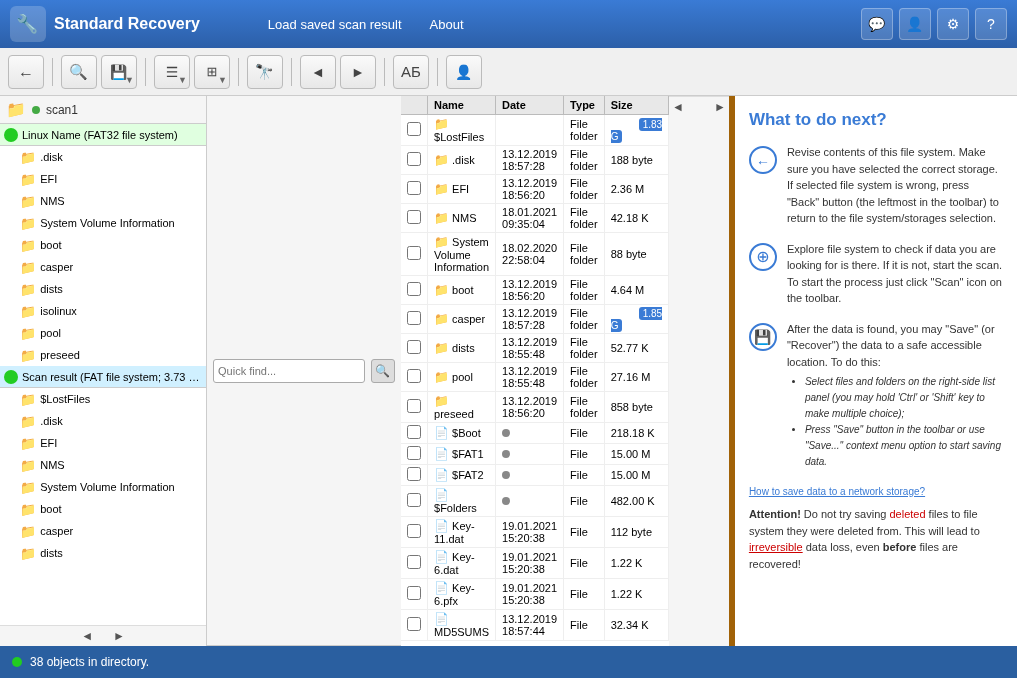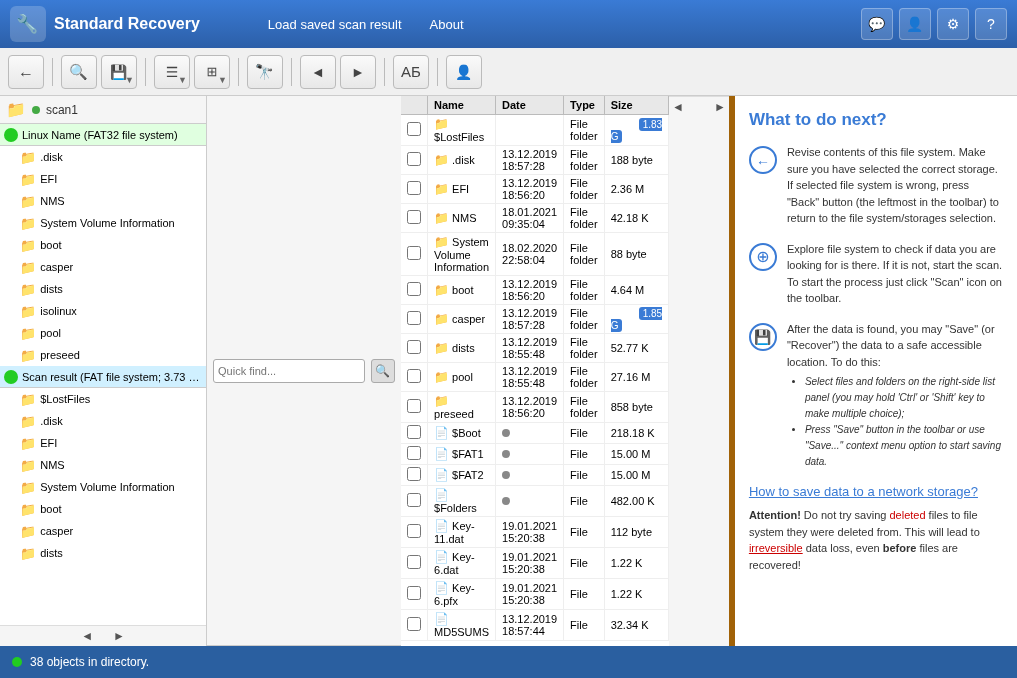--- a/index.html
+++ b/index.html
@@ -161,21 +161,21 @@
     }
     .info-title { font-size: 17px; color: #3a7bd5; font-weight: bold; margin-bottom: 14px; }
     .info-section { display: flex; gap: 10px; margin-bottom: 14px; align-items: flex-start; }
     .info-icon-circle {
       width: 28px; height: 28px; border-radius: 50%;
       border: 2px solid #3a7bd5;
       display: flex; align-items: center; justify-content: center;
       font-size: 14px; color: #3a7bd5; flex-shrink: 0; margin-top: 2px;
     }
     .info-text { font-size: 11px; color: #333; line-height: 1.5; }
-    .info-link { color: #3a7bd5; text-decoration: underline; cursor: pointer; font-size: 13px; }
+    .info-link { color: #3a7bd5; text-decoration: underline; cursor: pointer; font-size: 10px; }
     .info-attention { font-size: 11px; color: #333; line-height: 1.5; margin-top: 8px; }
     .info-attention strong { font-weight: bold; }
     .info-attention .deleted { color: #cc0000; }
     .info-attention .irrev { color: #cc0000; text-decoration: underline; }
     .bullet-list { margin-left: 18px; margin-top: 4px; }
     .bullet-list li { font-size: 10px; color: #333; line-height: 1.6; font-style: italic; }
 
     
     .status-bar {
       height: 32px;

